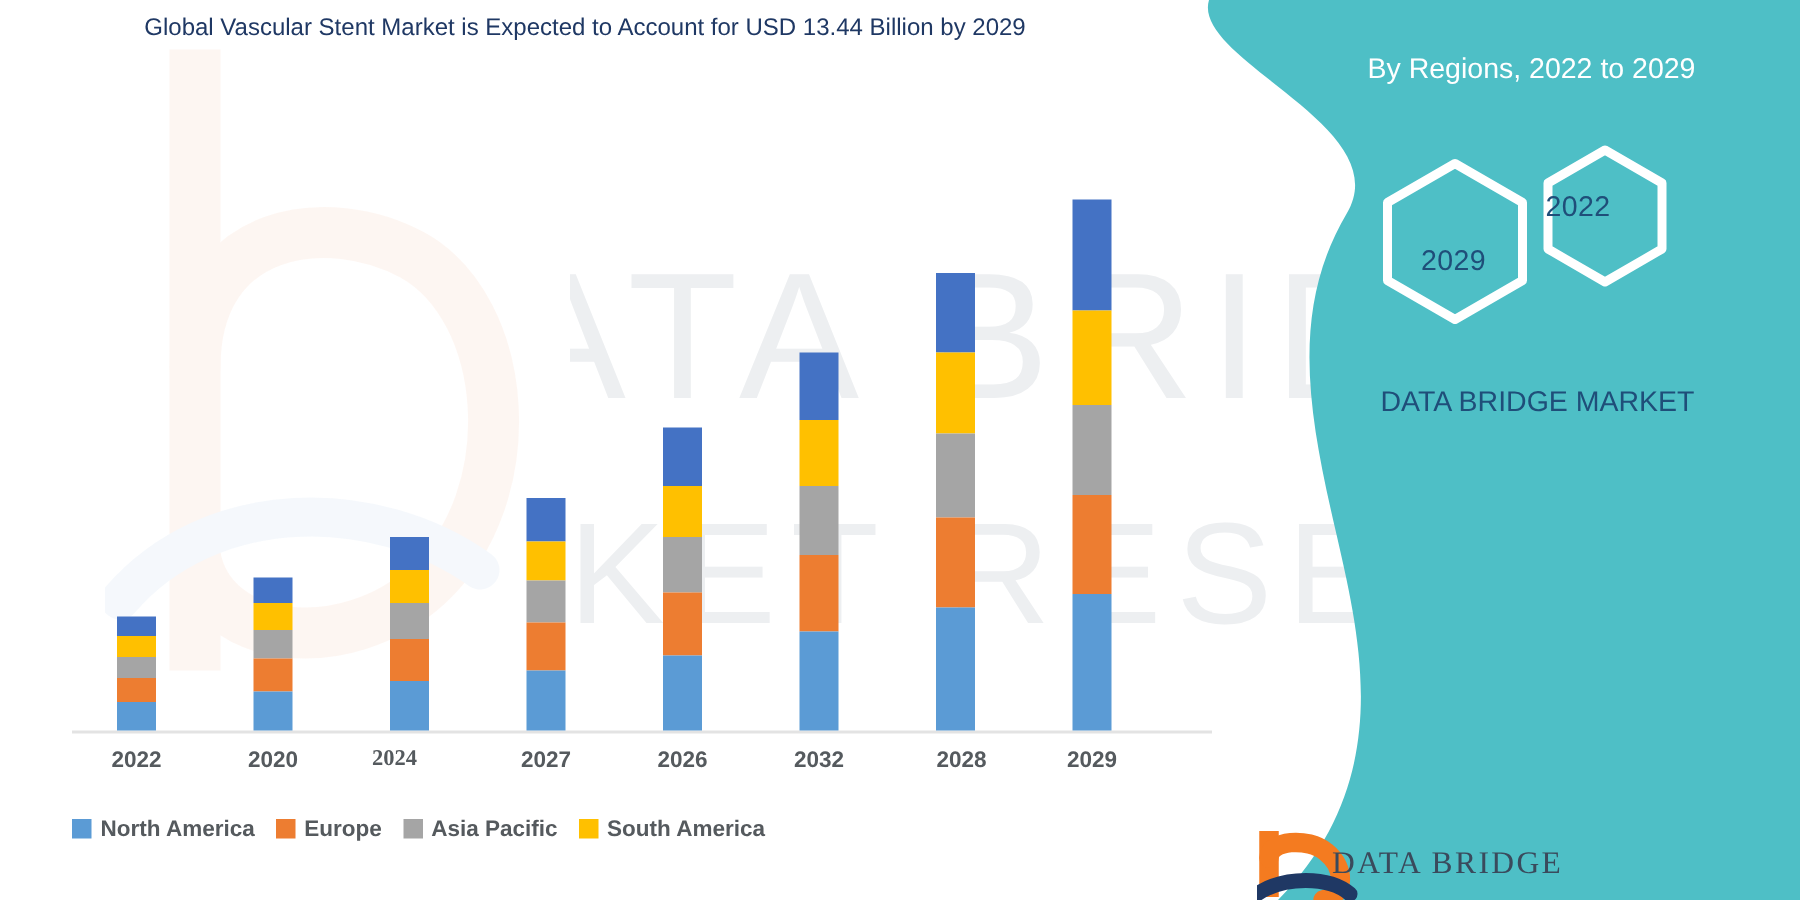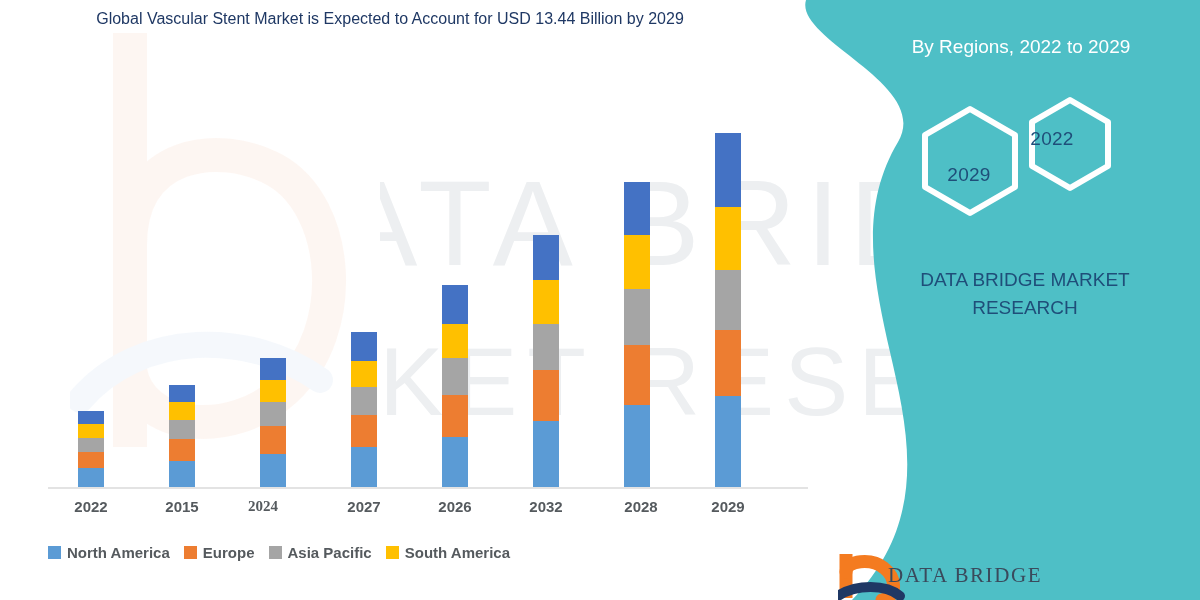--- a/index.html
+++ b/index.html
@@ -40,21 +40,21 @@
   }
   #panel-title {
     position:absolute; top:8px; right:14px; width:330px;
     text-align:center; color:#ffffff; font-size:19px; font-weight:400;margin-top:28px;
   }
   .hex-label {
     position:absolute; color:#1f4e79; font-size:19px; font-weight:400;
     letter-spacing:.3px;
   }
   #brand-line {
-    position:absolute; top:266px; right:10px; width:330px;
+    position:absolute; top:255px; right:10px; width:330px;
     text-align:center; color:#1f4e79; font-size:19px; line-height:1.45;
   }
 
   
   #logo {
     position:absolute; left:838px; top:552px; width:230px; height:48px;
   }
   #logo-text {
     position:absolute; left:888px; top:563px;
     color:#3a4a5c; font-size:21px; letter-spacing:1.6px;
@@ -120,21 +120,20 @@
     <polygon points="240,25 278,47 278,91 240,113 202,91 202,47" fill="none" stroke="#ffffff" stroke-width="6" stroke-linejoin="round"></polygon>
 
     <polygon points="185,60 185,112 140,138 95,112 95,60 140,34" fill="none" stroke="#ffffff" stroke-width="6" stroke-linejoin="round"></polygon>
   </svg>
 
   <div class="hex-label" style="left:205px; top:128px; width:74px; text-align:center;">2022</div>
   <div class="hex-label" style="left:118px; top:164px; width:82px; text-align:center;">2029</div>
 
   <div id="brand-line">
     <div>DATA BRIDGE MARKET</div>
-    <div>RESEARCH</div>
   </div>
 </div>
 
 <svg id="logo" viewBox="0 0 230 48">
   <path d="M8 2 L8 46" stroke="#F47B20" stroke-width="13" fill="none"></path>
   <path d="M8 20 C8 8 34 6 46 16 C60 27 58 46 44 48" stroke="#F47B20" stroke-width="13" fill="none" stroke-linecap="round"></path>
   <path d="M0 44 C18 32 48 32 62 44" stroke="#1F3864" stroke-width="10" fill="none" stroke-linecap="round"></path>
 </svg>
 <div id="logo-text">DATA BRIDGE</div>
 
@@ -193,21 +192,21 @@
       <div class="bar" style="left: 715px;">
         <div class="seg" style="height: 73.75px; background: rgb(68, 114, 196);"></div>
         <div class="seg" style="height: 62.9509px; background: rgb(255, 192, 0);"></div>
         <div class="seg" style="height: 60.0536px; background: rgb(165, 165, 165);"></div>
         <div class="seg" style="height: 66.1116px; background: rgb(237, 125, 49);"></div>
         <div class="seg" style="height: 91.1339px; background: rgb(91, 155, 213);"></div>
       </div>
     </div>
   <div id="xlabels">
       <div class="xlab" style="left: 61px;">2022</div>
-      <div class="xlab" style="left: 152px;">2015</div>
+      <div class="xlab" style="left: 152px;">2020</div>
       <div class="xlab" style="left: 233px; font-family: Liberation Serif, serif;">2024</div>
       <div class="xlab" style="left: 334px;">2027</div>
       <div class="xlab" style="left: 425px;">2026</div>
       <div class="xlab" style="left: 516px;">2032</div>
       <div class="xlab" style="left: 611px; text-align: center;">2028</div>
       <div class="xlab" style="left: 698px;">2029</div>
     </div>
 </div>
 
 <div id="legend">

